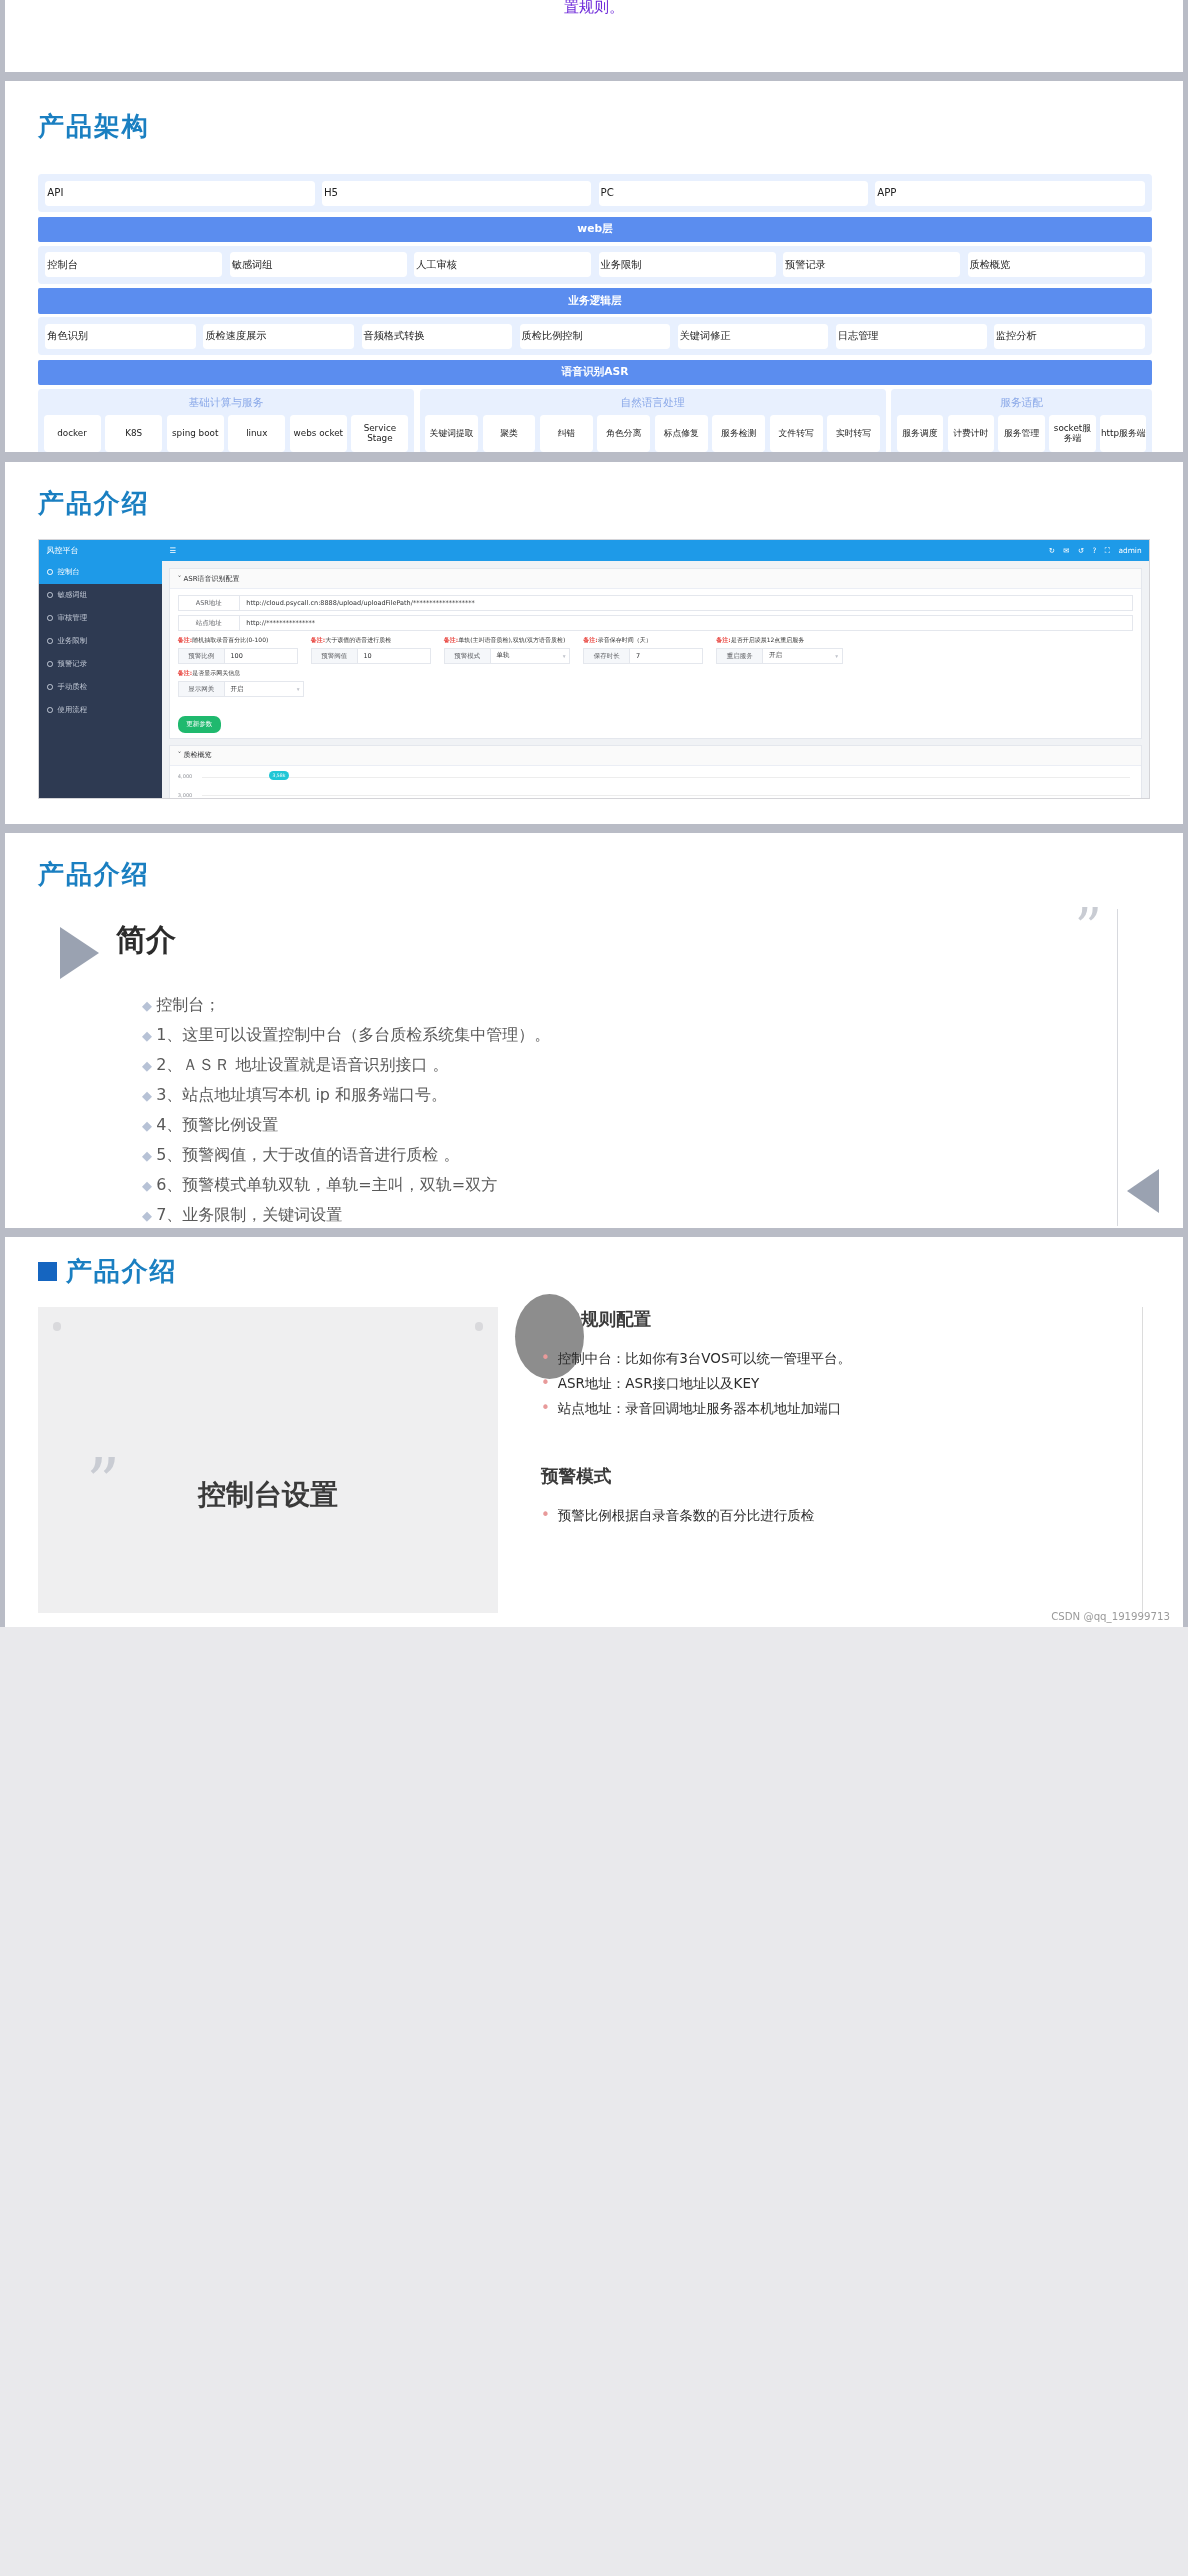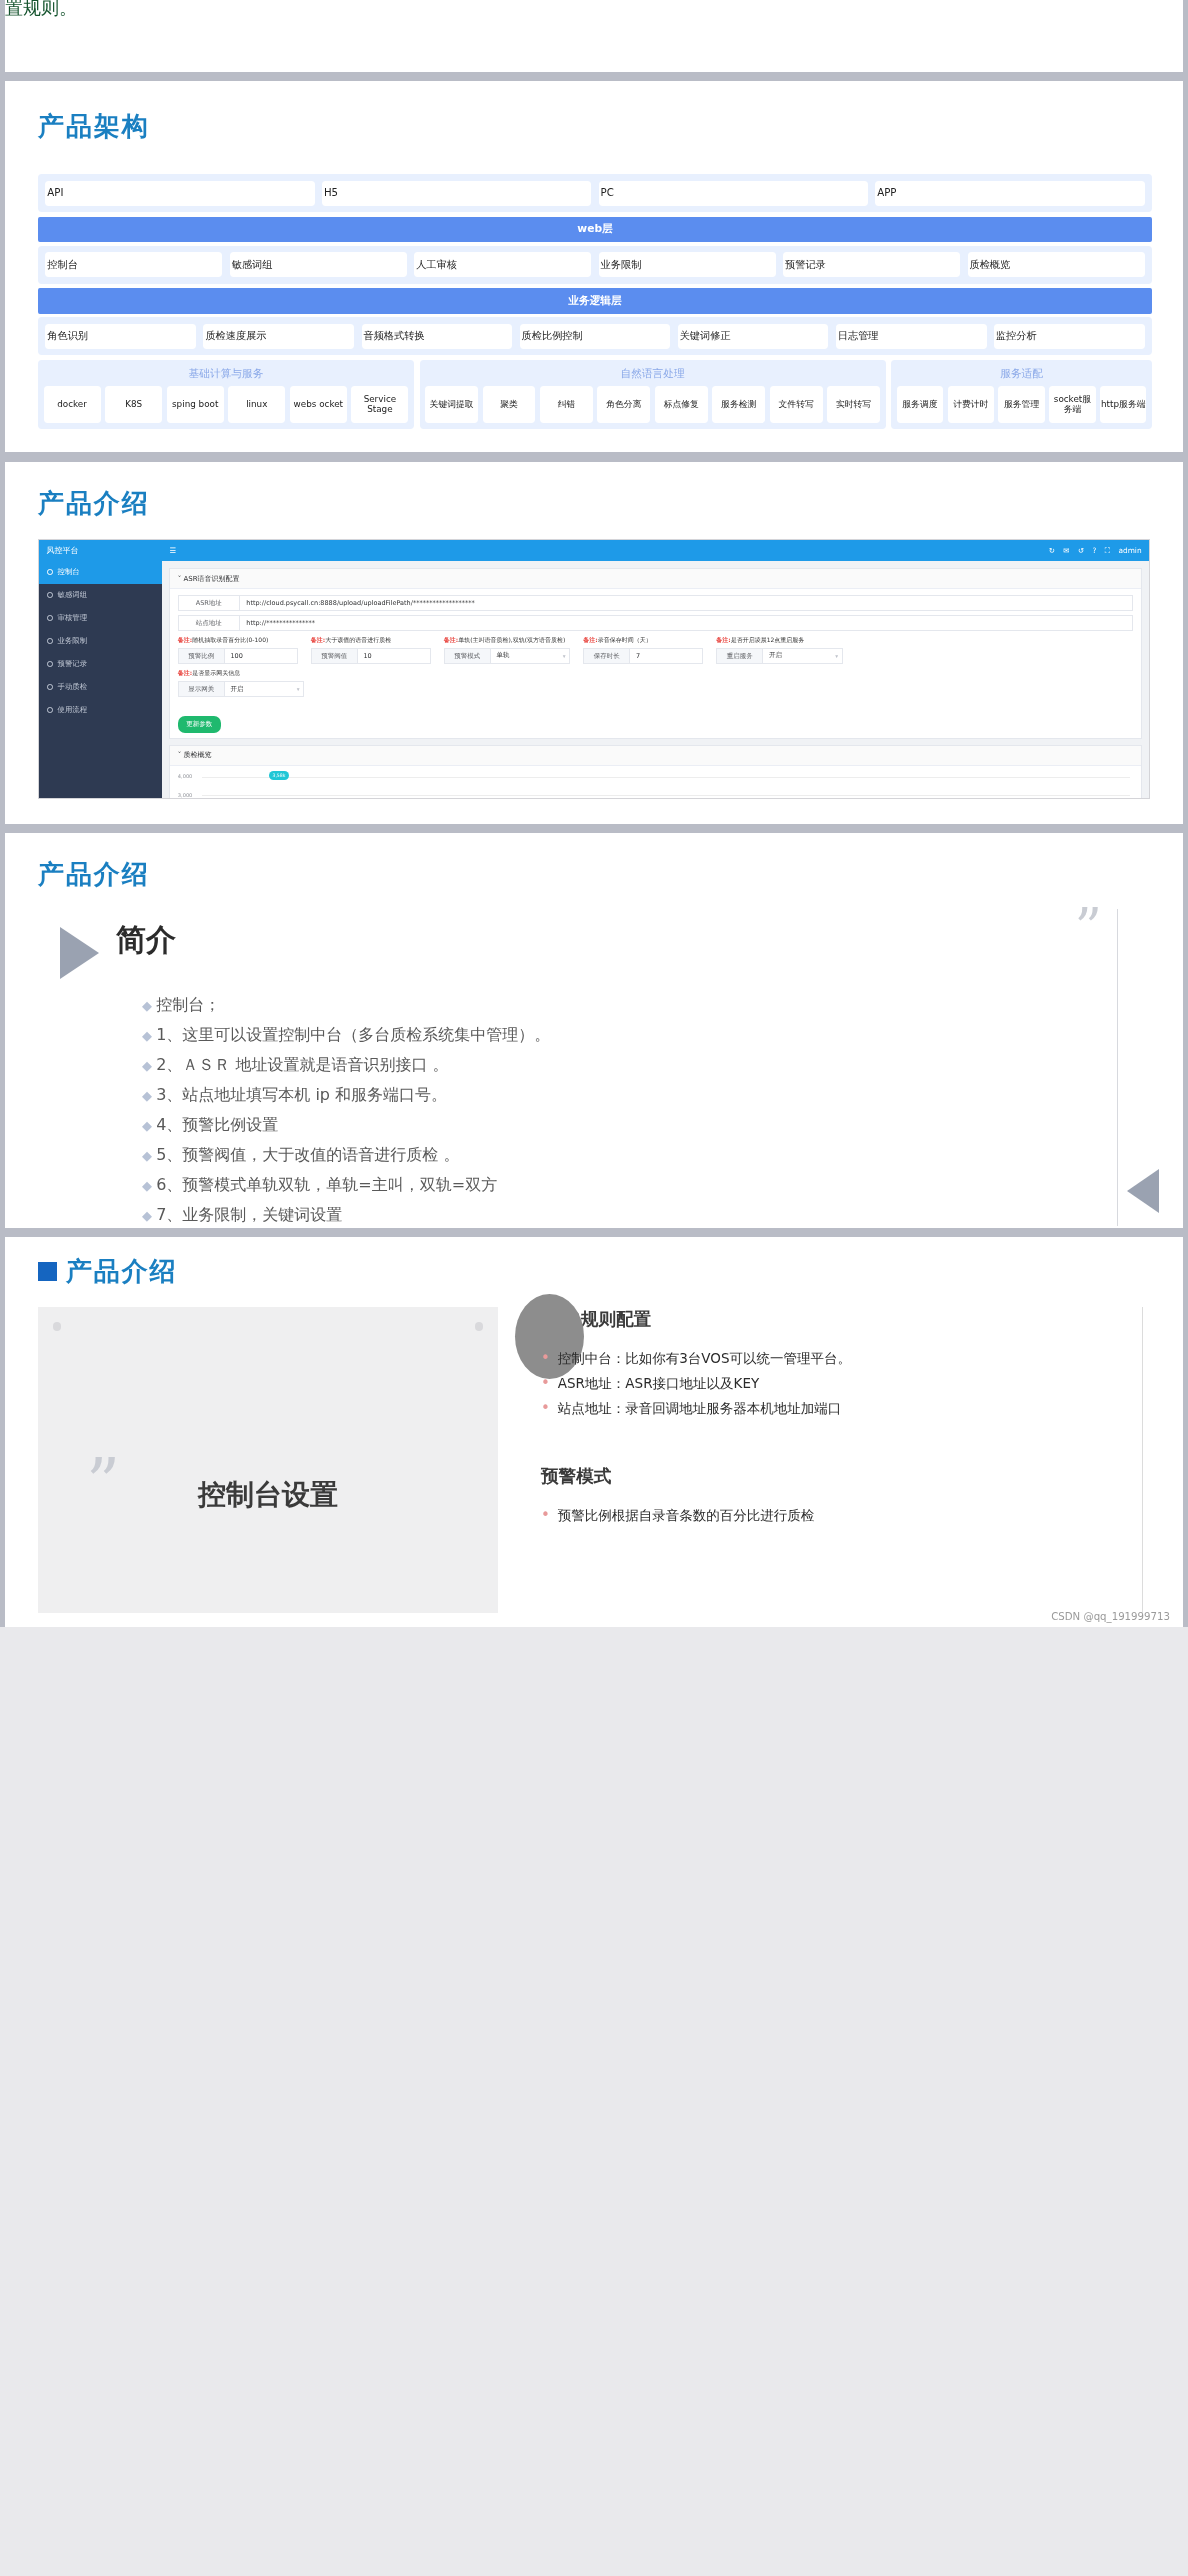--- a/index.html
+++ b/index.html
@@ -17,23 +17,23 @@
     border-left: 5.6px solid #b9bcc6;
     border-right: 5.6px solid #b9bcc6;
     position: relative;
     overflow: hidden;
   }
   .gap { height: 9.3px; background: #b9bcc6; }
 
   
   .slide-top { height: 72px; }
   .slide-top .tail {
-    text-align: left;
-    font-size: 18px;
-    color: #14532d;
+    text-align: center;
+    font-size: 15px;
+    color: #6d28d9;
     padding-top: 0px;
     line-height: 15px;
   }
 
   
   .h-title {
     color: #1a7fc1;
     font-size: 26px;
     font-weight: bold;
     letter-spacing: 1.9px;
@@ -258,20 +258,21 @@
       <div class="arch-band">
         <div class="cell">角色识别</div>
         <div class="cell">质检速度展示</div>
         <div class="cell">音频格式转换</div>
         <div class="cell">质检比例控制</div>
         <div class="cell">关键词修正</div>
         <div class="cell">日志管理</div>
         <div class="cell">监控分析</div>
       </div>
 
+      <div class="arch-header">语音识别ASR</div>
 
       <div class="arch-group-row">
 
         <div class="arch-group g-basic">
           <div class="gtitle">基础计算与服务</div>
           <div class="grow">
             <div class="gcell">docker</div>
             <div class="gcell">K8S</div>
             <div class="gcell">sping boot</div>
             <div class="gcell">linux</div>

